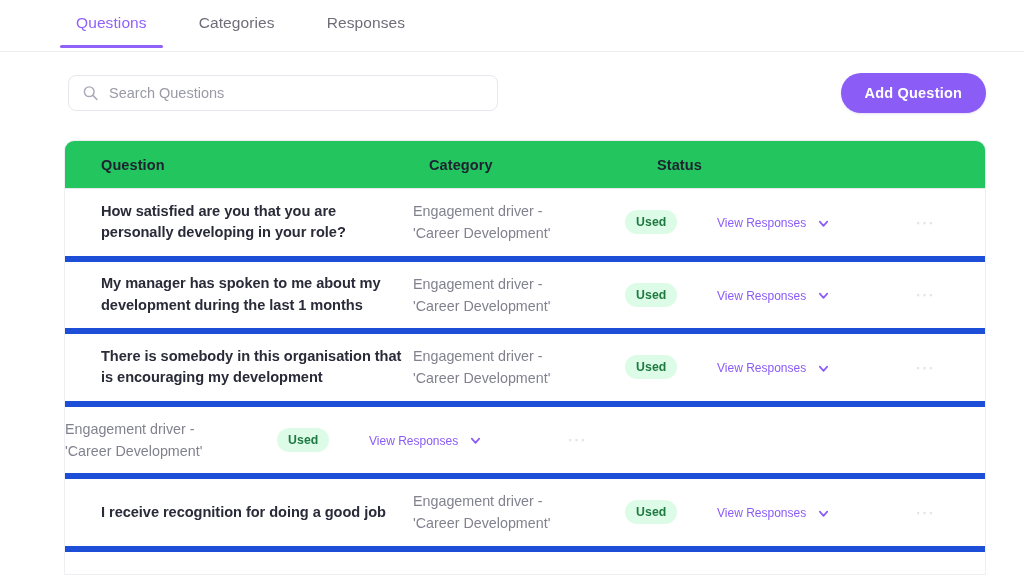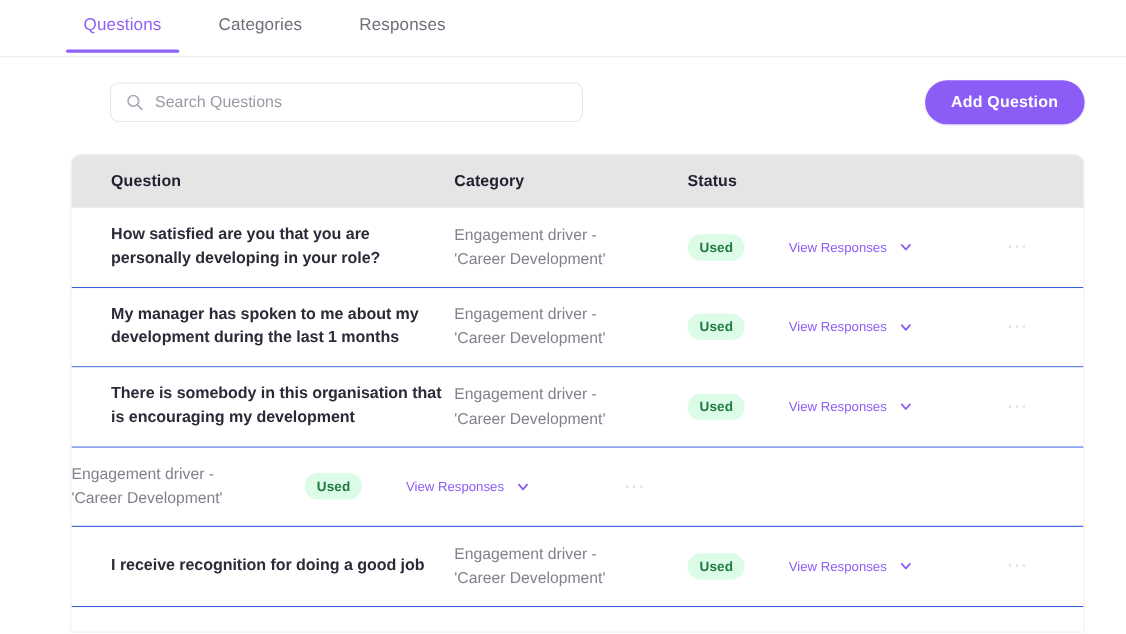--- a/index.html
+++ b/index.html
@@ -67,21 +67,21 @@
     height: 3px;
     background: #9061f9;
     border-radius: 2px;
     z-index: 2;
   }
 
   
   .toolbar {
     position: relative;
     height: 82px;
-    padding: 0 38px 0 100px;
+    padding: 0 38px 0 68px;
     display: flex;
     align-items: center;
     justify-content: space-between;
   }
 
   .search-box {
     position: relative;
     width: 430px;
     height: 36px;
     border: 1px solid #e7e7ee;
@@ -137,36 +137,37 @@
     background: #ffffff;
     border: 1px solid #eeeef3;
     border-radius: 10px 10px 0 0;
     overflow: hidden;
   }
 
   .thead {
     display: flex;
     align-items: center;
     height: 48px;
-    background: #e5e5e5;
+    background: #22c55e;
     border-bottom: 1px solid #e9eaf0;
     padding: 0 0 0 0;
+    gap: 16px;
   }
   .th {
     font-size: 14.5px;
     font-weight: bold;
     color: #1f2030;
     letter-spacing: .1px;
   }
 
   .row {
     display: flex;
     align-items: center;
     min-height: 72.5px;
-    border-bottom: 1px solid #1d4ed8;
+    border-bottom: 6px solid #1d4ed8;
     background: #ffffff;
   }
   .row:last-child { border-bottom: none; }
 
   .col-question { width: 348px; padding-left: 36px; padding-right: 10px; }
   .col-category { width: 212px; padding-right: 10px; }
   .col-status   { width: 92px; }
   .col-action   { width: 186px; }
   .col-more     { flex: 1; text-align: left; padding-left: 6px; }
 

